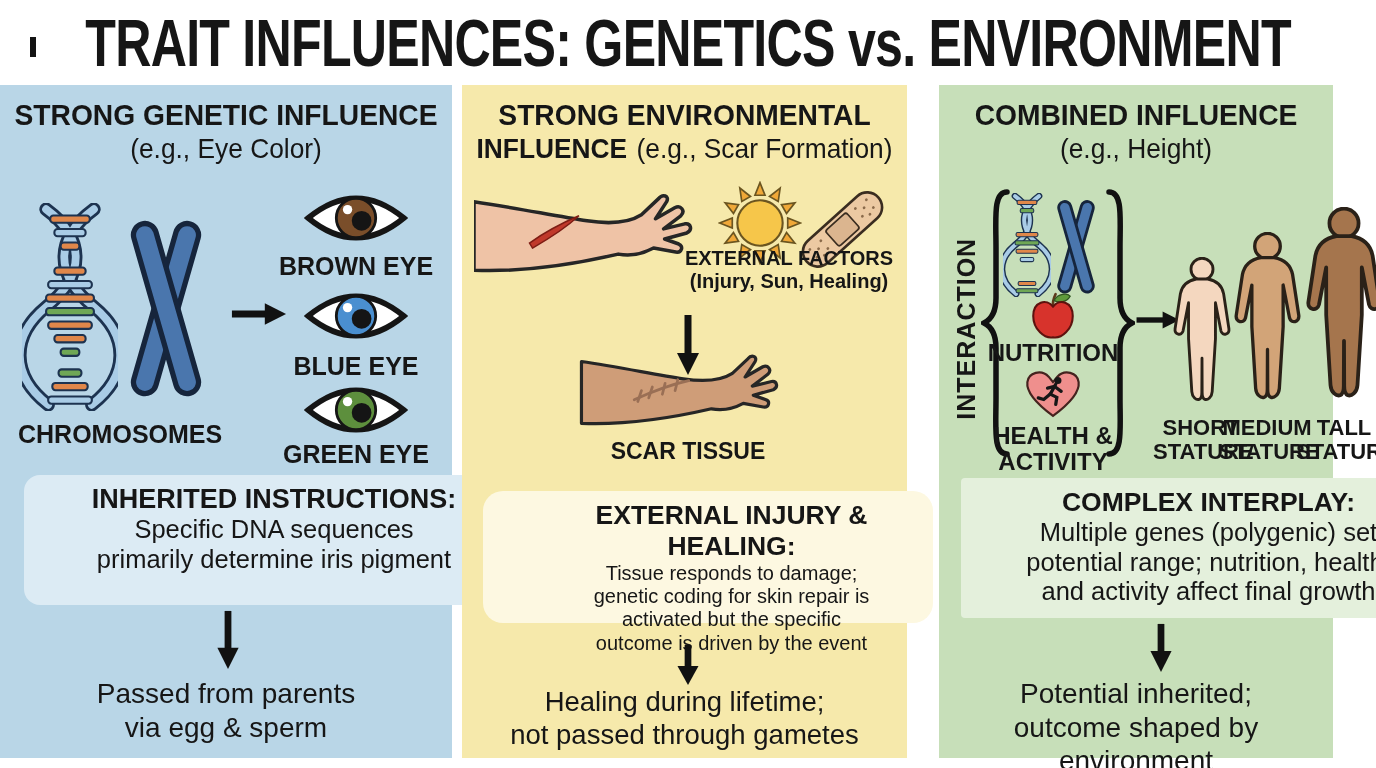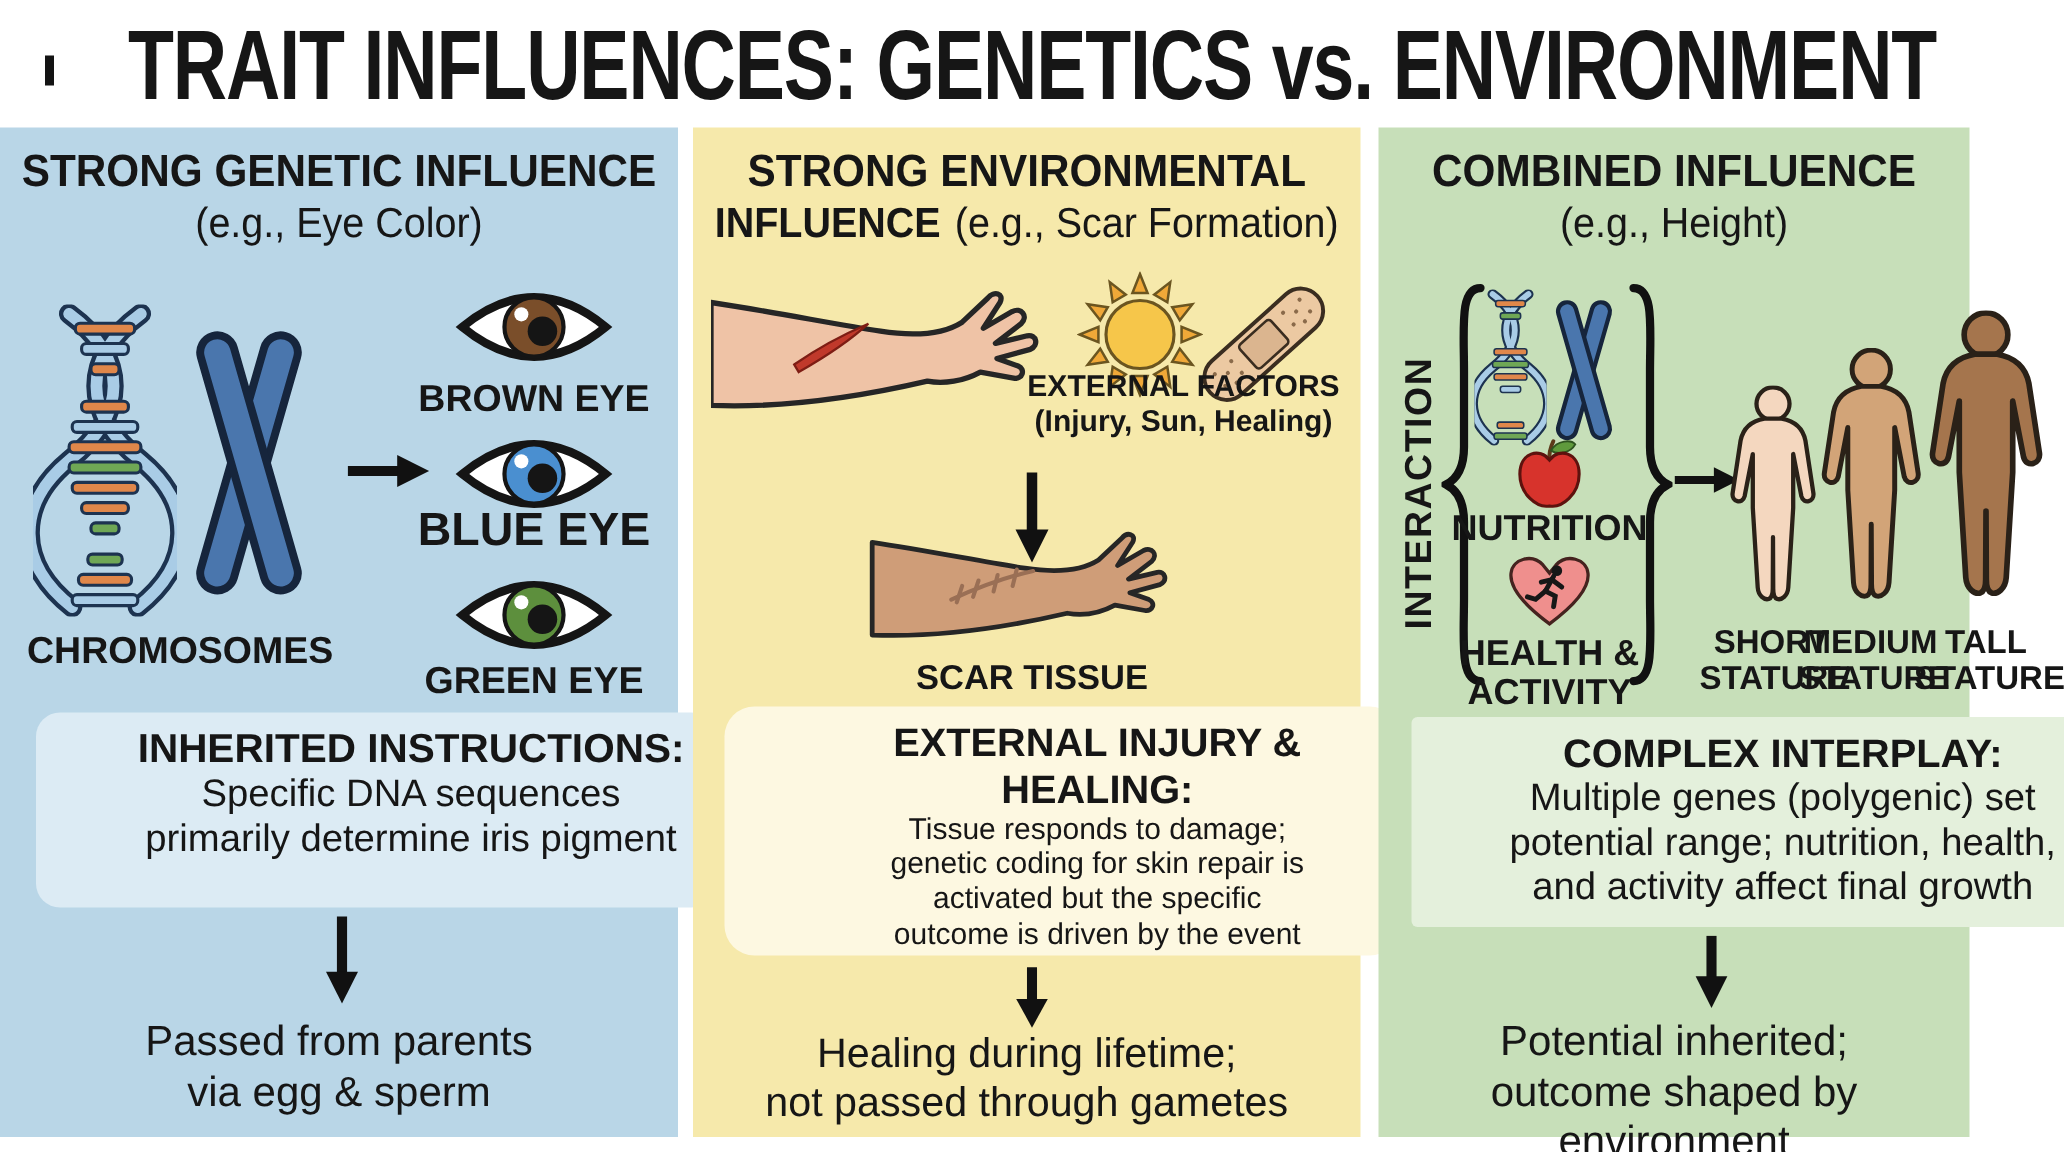--- a/index.html
+++ b/index.html
@@ -11,21 +11,21 @@
   .page{position:relative;width:1376px;height:768px;}
   .title-bar{position:absolute;left:0;top:0;width:1376px;height:85px;
     display:flex;align-items:center;justify-content:center;background:#fff;}
   .title{font-size:66px;font-weight:700;letter-spacing:-1px;white-space:nowrap;
     transform:scaleX(0.76);transform-origin:center;}
   .artifact{position:absolute;left:30px;top:37px;width:6px;height:20px;background:#131313;}
   .cols{position:absolute;left:0;top:85px;width:1376px;height:673px;display:flex;}
   .col{position:relative;height:673px;}
   .col.genetic{width:452px;margin-right:10px;background:var(--col1-bg,#b9d6e7);}
   .col.environmental{width:445px;margin-right:12px;background:var(--col2-bg,#f6e9ab);}
-  .col.combined{width:394px;background:var(--col3-bg,#c7dfb9);}
+  .col.combined{width:394px;background:var(--col3-bg,#c7dfb9);margin-left:20px;}
   .col-head{margin-top:13px;text-align:center;font-weight:700;font-size:30px;
     transform:scaleX(0.94);transform-origin:center;line-height:1.1;}
   .col-sub{text-align:center;font-size:28px;margin-top:3px;line-height:1.1;
     transform:scaleX(0.94);transform-origin:center;}
   .col-sub b{font-weight:700;}
   .col-sub b:not(:empty){margin-right:10px;}
   .abs{position:absolute;}
   .lbl{position:absolute;font-weight:700;text-align:center;white-space:pre-line;line-height:1.1;}
   .info-box{position:absolute;text-align:center;padding-left:47px;}
   .box-title{font-weight:700;margin-top:9px;}
@@ -97,21 +97,21 @@
         <circle cx="46" cy="23" r="5" fill="#fff"></circle>
       </svg>
       <div class="lbl" style="left:256px;top:168px;width:200px;font-size:25px">BROWN EYE</div>
 
       <svg class="abs" style="left:303px;top:201px" width="106" height="60" viewBox="0 0 110 64">
         <path d="M4,32 Q55,-10 106,32 Q55,74 4,32 Z" fill="#fff" stroke="#151515" stroke-width="6"></path>
         <circle cx="55" cy="32" r="21" fill="var(--iris-blue,#4a8fd0)" stroke="#151515" stroke-width="3"></circle>
         <circle cx="61" cy="35" r="10.5" fill="#151515"></circle>
         <circle cx="46" cy="23" r="5" fill="#fff"></circle>
       </svg>
-      <div class="lbl" style="left:256px;top:251px;width:200px;font-size:31px">BLUE EYE</div>
+      <div class="lbl" style="left:256px;top:268px;width:200px;font-size:25px">BLUE EYE</div>
 
       <svg class="abs" style="left:303px;top:295px" width="106" height="60" viewBox="0 0 110 64">
         <path d="M4,32 Q55,-10 106,32 Q55,74 4,32 Z" fill="#fff" stroke="#151515" stroke-width="6"></path>
         <circle cx="55" cy="32" r="21" fill="var(--iris-green,#5d8f3d)" stroke="#151515" stroke-width="3"></circle>
         <circle cx="61" cy="35" r="10.5" fill="#151515"></circle>
         <circle cx="46" cy="23" r="5" fill="#fff"></circle>
       </svg>
       <div class="lbl" style="left:18px;top:336px;width:200px;font-size:25px">CHROMOSOMES</div>
 
       <div class="lbl" style="left:256px;top:356px;width:200px;font-size:25px">GREEN EYE</div>
@@ -195,21 +195,21 @@
           <path d="M58,58 C80,48 100,41 118,37"></path>
           <path d="M66,48 L62,60"></path>
             <path d="M78,44 L74,56"></path>
           <path d="M92,40 L89,52"></path>
             <path d="M106,36 L103,48"></path>
         </g>
       </svg>
 
       <div class="lbl" style="left:96px;top:354px;width:260px;font-size:23px">SCAR TISSUE</div>
 
-      <div class="info-box" style="left:21px;top:386px;width:403px;height:166px;border-radius:20px;background:var(--col2-box,#fdf8e1)">
+      <div class="info-box" style="left:21px;top:406px;width:403px;height:132px;border-radius:20px;background:var(--col2-box,#fdf8e1)">
         <div class="box-title" style="font-size:26.5px">EXTERNAL INJURY &amp; HEALING:</div>
         <div class="box-body" style="font-size:20px">Tissue responds to damage;
 genetic coding for skin repair is
 activated but the specific
 outcome is driven by the event</div>
       </div>
 
       <svg class="abs" style="left:211px;top:558px" width="30" height="44" viewBox="0 0 30 46">
         <path d="M15,2 V26" stroke="#111" stroke-width="7"></path>
         <polygon points="4,24 26,24 15,44" fill="#111"></polygon>

